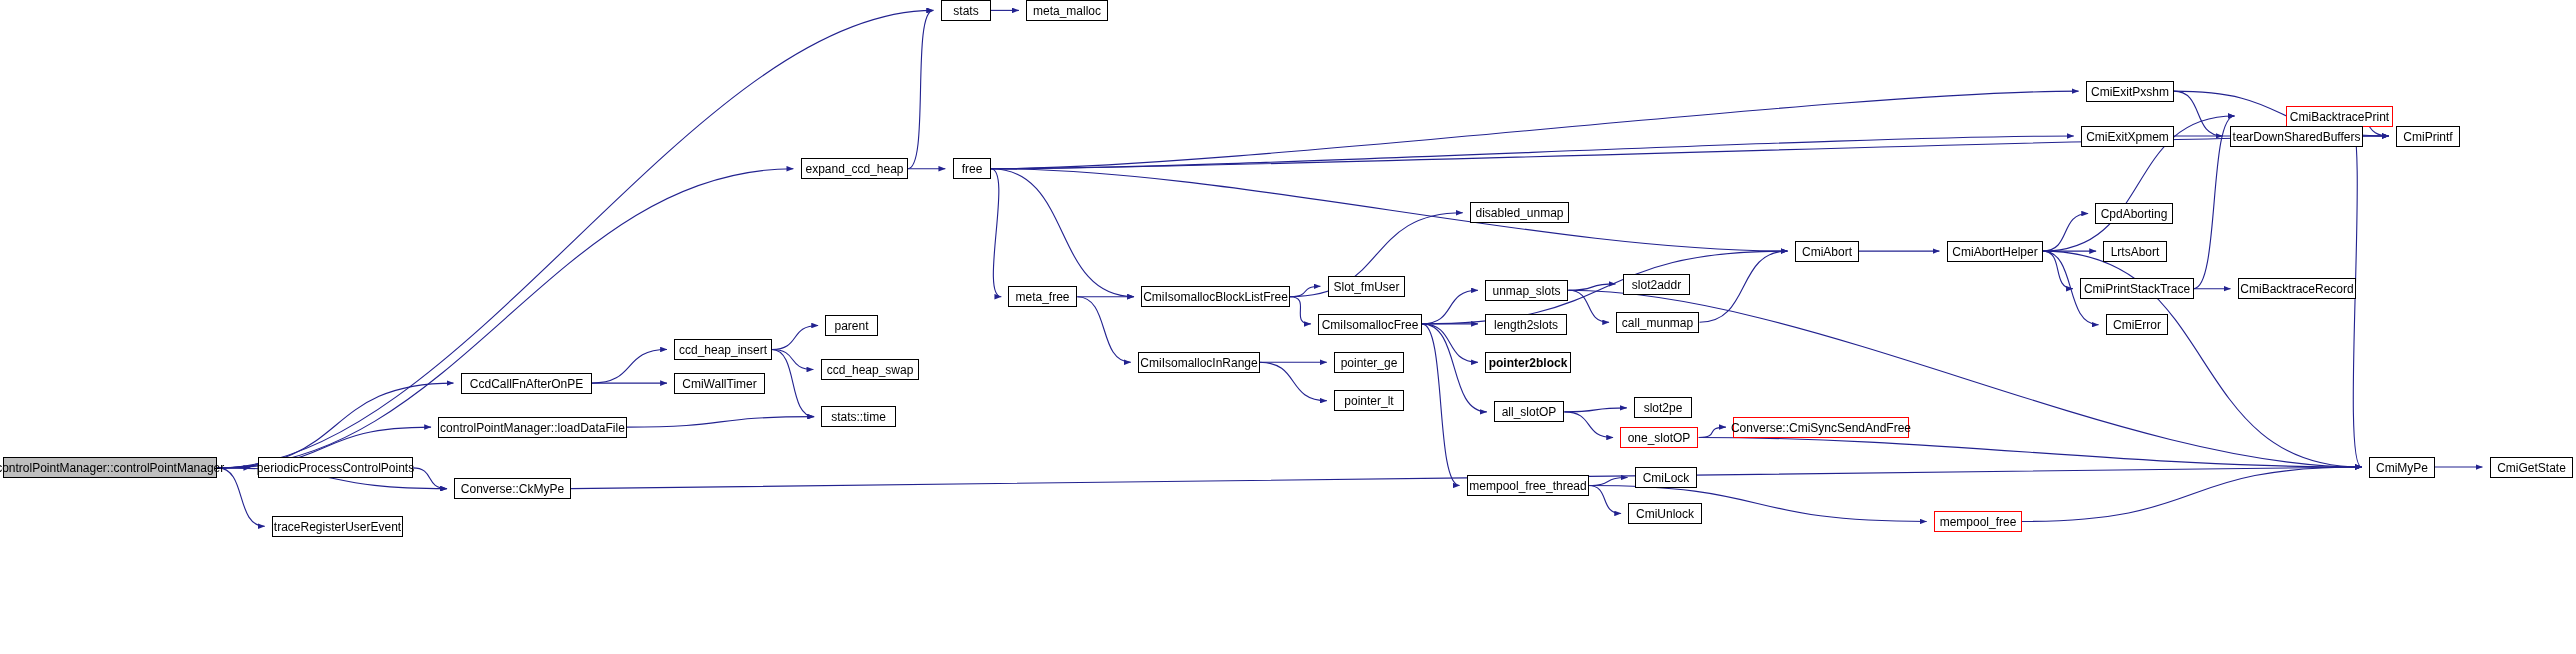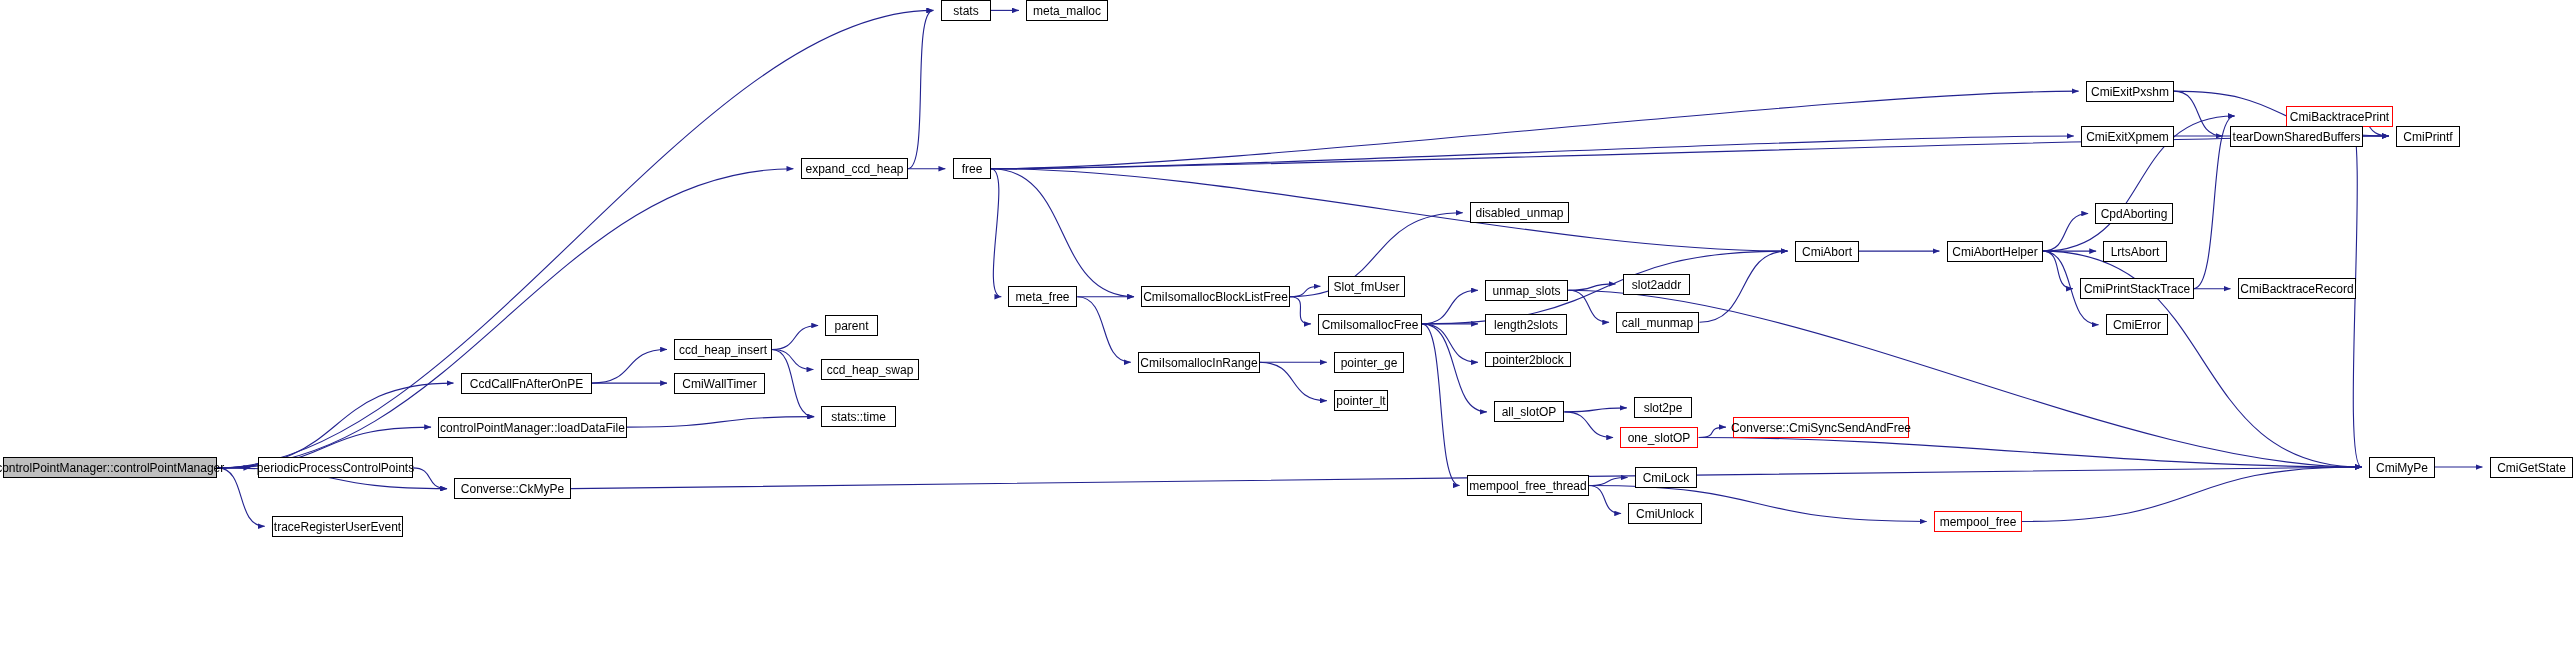--- a/index.html
+++ b/index.html
@@ -139,25 +139,25 @@
       <div class="node" style="left: 801px; top: 158px; width: 107px; height: 21px;">expand_ccd_heap</div>
       <div class="node" style="left: 953px; top: 158px; width: 38px; height: 21px;">free</div>
       <div class="node" style="left: 941px; top: 0px; width: 50px; height: 21px;">stats</div>
       <div class="node" style="left: 1026px; top: 0px; width: 82px; height: 21px;">meta_malloc</div>
       <div class="node" style="left: 1008px; top: 286px; width: 69px; height: 21px;">meta_free</div>
       <div class="node" style="left: 1141px; top: 286px; width: 149px; height: 21px;">CmiIsomallocBlockListFree</div>
       <div class="node" style="left: 1138px; top: 352px; width: 122px; height: 21px;">CmiIsomallocInRange</div>
       <div class="node" style="left: 1328px; top: 276px; width: 77px; height: 21px; text-align: right;">Slot_fmUser</div>
       <div class="node" style="left: 1318px; top: 314px; width: 104px; height: 21px;">CmiIsomallocFree</div>
       <div class="node" style="left: 1334px; top: 352px; width: 70px; height: 21px;">pointer_ge</div>
-      <div class="node" style="left: 1334px; top: 390px; width: 54px; height: 21px;">pointer_lt</div>
+      <div class="node" style="left: 1334px; top: 390px; width: 70px; height: 21px;">pointer_lt</div>
       <div class="node" style="left: 1470px; top: 202px; width: 99px; height: 21px;">disabled_unmap</div>
       <div class="node" style="left: 1485px; top: 280px; width: 83px; height: 21px;">unmap_slots</div>
       <div class="node" style="left: 1485px; top: 314px; width: 82px; height: 21px;">length2slots</div>
-      <div class="node" style="left: 1485px; top: 352px; width: 86px; height: 15px;">pointer2block</div>
+      <div class="node" style="left: 1485px; top: 352px; width: 86px; height: 21px; font-weight: bold;">pointer2block</div>
       <div class="node" style="left: 1494px; top: 401px; width: 70px; height: 21px;">all_slotOP</div>
       <div class="node" style="left: 1467px; top: 475px; width: 122px; height: 21px;">mempool_free_thread</div>
       <div class="node" style="left: 1623px; top: 274px; width: 67px; height: 21px;">slot2addr</div>
       <div class="node" style="left: 1616px; top: 312px; width: 83px; height: 21px;">call_munmap</div>
       <div class="node" style="left: 1634px; top: 397px; width: 58px; height: 21px;">slot2pe</div>
       <div class="node red" style="left: 1620px; top: 427px; width: 78px; height: 21px;">one_slotOP</div>
       <div class="node" style="left: 1635px; top: 467px; width: 62px; height: 21px;">CmiLock</div>
       <div class="node" style="left: 1628px; top: 503px; width: 74px; height: 21px;">CmiUnlock</div>
       <div class="node red" style="left: 1733px; top: 417px; width: 176px; height: 21px;">Converse::CmiSyncSendAndFree</div>
       <div class="node" style="left: 1795px; top: 241px; width: 64px; height: 21px;">CmiAbort</div>

